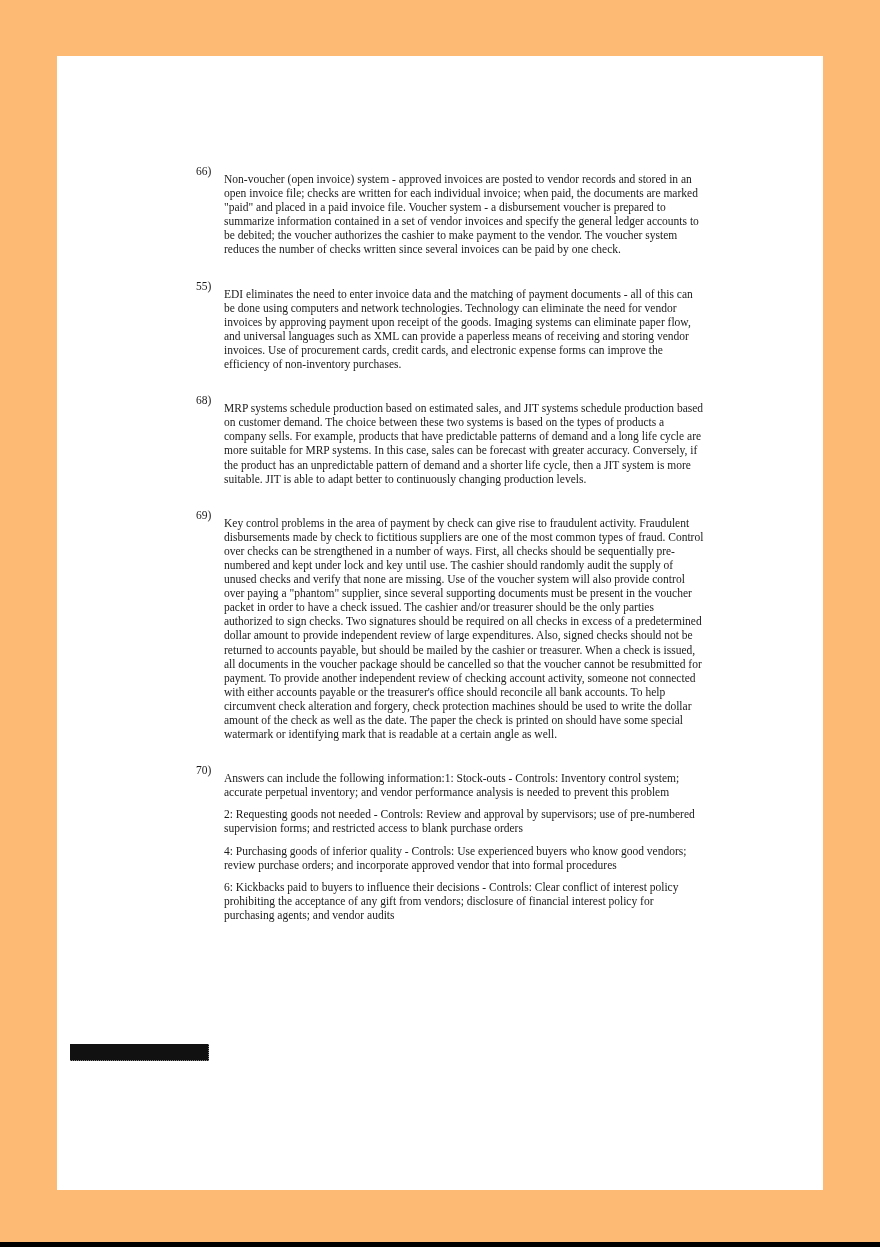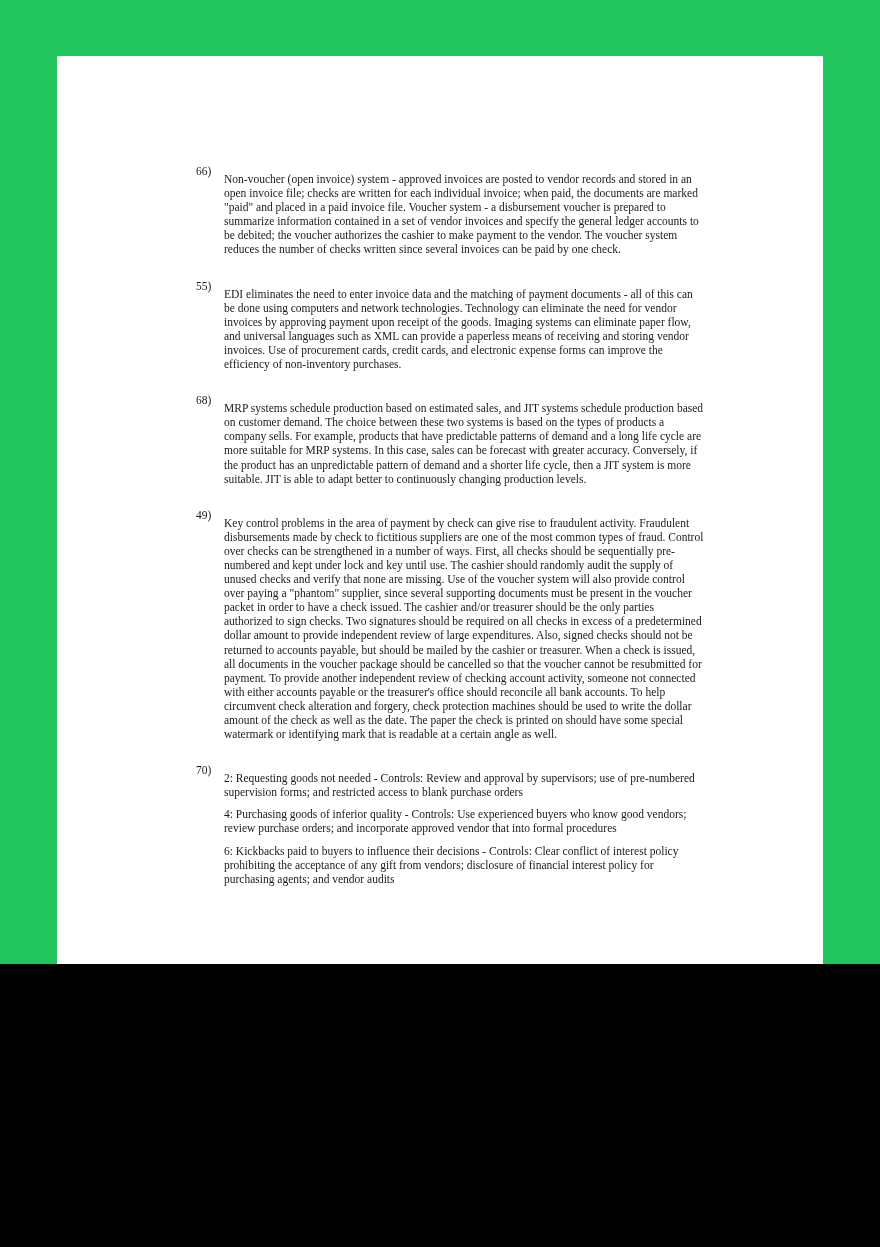--- a/index.html
+++ b/index.html
@@ -6,22 +6,22 @@
     margin: 0;
     padding: 0;
     background: #000000;
     width: 880px;
     height: 1247px;
     font-family: "Liberation Serif", "DejaVu Serif", serif;
   }
   .canvas {
     position: relative;
     width: 880px;
-    height: 964px;
-    background: #22c55e;
+    height: 1242px;
+    background: #fdba74;
     overflow: hidden;
   }
   .page {
     position: absolute;
     left: 57px;
     top: 56px;
     width: 766px;
     height: 1134px;
     background: #ffffff;
   }
@@ -83,29 +83,30 @@
       </div>
 
       <div class="answer-item">
         <div class="answer-number">68)</div>
         <div class="answer-body">
           <p>MRP systems schedule production based on estimated sales, and JIT systems schedule production based on customer demand.  The choice between these two systems is based on the types of products a company sells.  For example, products that have predictable patterns of demand and a long life cycle are more suitable for MRP systems.  In this case, sales can be forecast with greater accuracy.  Conversely, if the product has an unpredictable pattern of demand and a shorter life cycle, then a JIT system is more suitable.  JIT is able to adapt better to continuously changing production levels.</p>
         </div>
       </div>
 
       <div class="answer-item">
-        <div class="answer-number">49)</div>
+        <div class="answer-number">69)</div>
         <div class="answer-body">
           <p>Key control problems in the area of payment by check can give rise to fraudulent activity. Fraudulent disbursements made by check to fictitious suppliers are one of the most common types of fraud.  Control over checks can be strengthened in a number of ways.  First, all checks should be sequentially pre-numbered and kept under lock and key until use. The cashier should randomly audit the supply of unused checks and verify that none are missing.  Use of the voucher system will also provide control over paying a "phantom" supplier, since several supporting documents must be present in the voucher packet in order to have a check issued.  The cashier and/or treasurer should be the only parties authorized to sign checks.  Two signatures should be required on all checks in excess of a predetermined dollar amount to provide independent review of large expenditures.  Also, signed checks should not be returned to accounts payable, but should be mailed by the cashier or treasurer.  When a check is issued, all documents in the voucher package should be cancelled so that the voucher cannot be resubmitted for payment.  To provide another independent review of checking account activity, someone not connected with either accounts payable or the treasurer's office should reconcile all bank accounts.  To help circumvent check alteration and forgery, check protection machines should be used to write the dollar amount of the check as well as the date.  The paper the check is printed on should have some special watermark or identifying mark that is readable at a certain angle as well.</p>
         </div>
       </div>
 
       <div class="answer-item">
         <div class="answer-number">70)</div>
         <div class="answer-body">
+          <p>Answers can include the following information:1: Stock-outs - Controls: Inventory control system; accurate perpetual inventory; and vendor performance analysis is needed to prevent this problem</p>
           <p>2: Requesting goods not needed - Controls: Review and approval by supervisors; use of pre-numbered supervision forms; and restricted access to blank purchase orders</p>
           <p>4: Purchasing goods of inferior quality - Controls: Use experienced buyers who know good vendors; review purchase orders; and incorporate approved vendor that into formal procedures</p>
           <p>6: Kickbacks paid to buyers to influence their decisions - Controls: Clear conflict of interest policy prohibiting the acceptance of any gift from vendors; disclosure of financial interest policy for purchasing agents; and vendor audits</p>
         </div>
       </div>
 
     </div>
 
     <div class="artifact-box"></div>
   </div>

